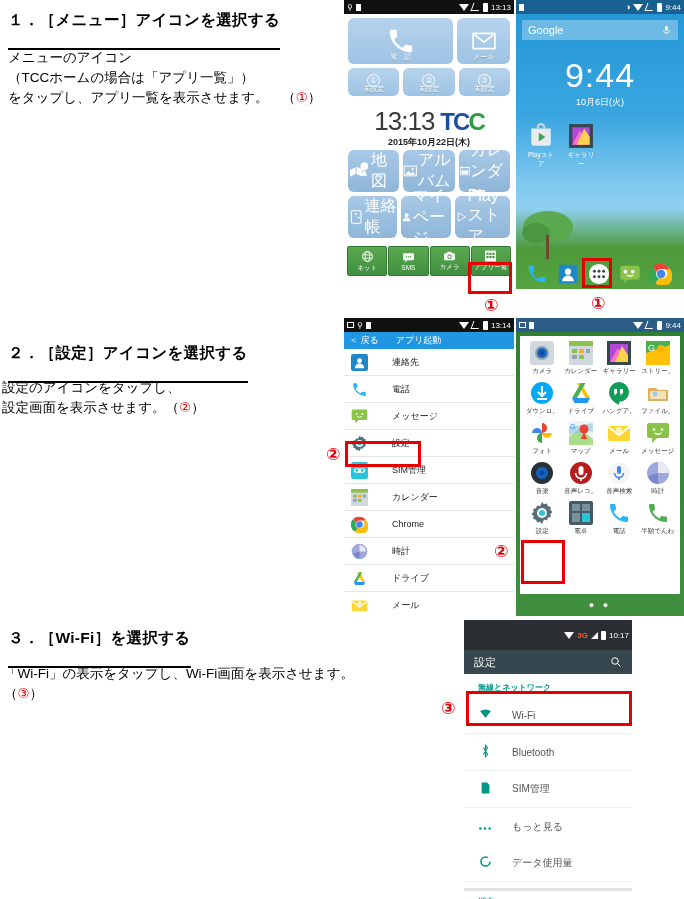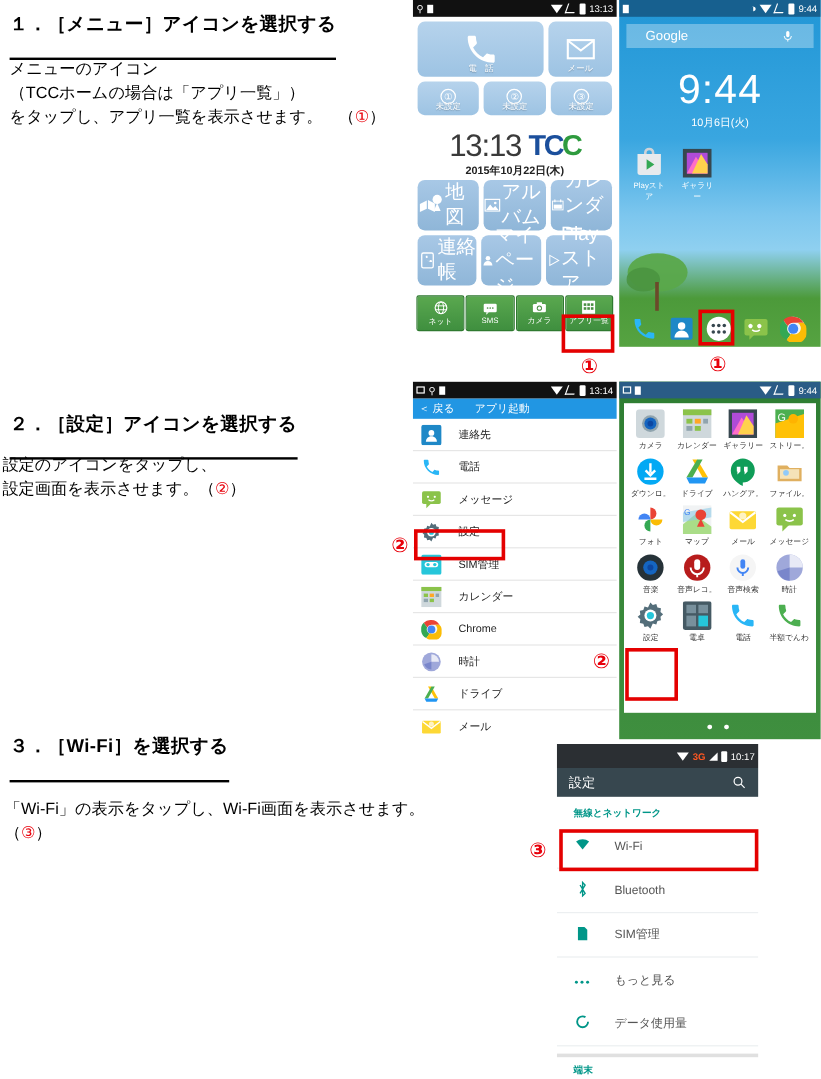--- a/index.html
+++ b/index.html
@@ -95,37 +95,37 @@
     border:1px solid #2f7a30; border-radius:2px;
     display:flex;flex-direction:column;align-items:center;justify-content:center;
     color:#fff;font-size:6.5px;gap:1px;
   }
   .dockrow { display:flex; gap:1px; padding:0 3px; }
 
   
   #gHome { background:linear-gradient(#2196d6 0%, #39a6e0 40%, #7cc6ee 62%, #8fd0f0 72%, #4c9a3a 86%, #56a341 100%); }
   .gsearch {
     margin:6px 6px 0; height:20px; background:rgba(255,255,255,.32);
-    display:flex; align-items:center; padding:0 16px; justify-content:space-between;
+    display:flex; align-items:center; padding:0 6px; justify-content:space-between;
     color:#fff; font-size:11px;
   }
   .gclock { text-align:center; color:#fff; margin-top:18px; }
   .gclock .t { font-size:34px; font-weight:300; letter-spacing:1px; line-height:1; }
   .gclock .d { font-size:9px; margin-top:4px; }
   .gapps { display:flex; gap:10px; padding:14px 0 0 10px; }
   .gapp { width:30px; text-align:center; color:#fff; font-size:6.5px; }
   .gapp .ic { width:26px;height:26px;margin:0 auto 2px; border-radius:3px; }
   .gdock { position:absolute; bottom:2px; left:0; right:0; display:flex; justify-content:space-around; align-items:center; padding:0 6px; }
   .gdock .ic { width:24px; height:24px; }
 
   
   #appList { background:#fff; }
   .al-bar { height:17px; background:#2196e3; color:#fff; display:flex; align-items:center; font-size:9px; padding:0 5px; }
   .al-bar .back { margin-right:17px; }
-  .al-row { height:27px; display:flex; align-items:center; gap:14px; padding:0 7px; border-bottom:1px solid #e6e6e6; font-size:9px; color:#222; }
+  .al-row { height:27px; display:flex; align-items:center; gap:24px; padding:0 7px; border-bottom:1px solid #e6e6e6; font-size:9px; color:#222; }
   .al-row .ic { width:17px; height:17px; flex:none; border-radius:2px; }
 
   
   #drawer { background:linear-gradient(#2e7d32 0%, #3f8f3f 100%); }
   .dw-sheet { position:absolute; left:4px; right:4px; top:18px; bottom:22px; background:#fff; }
   .dw-grid { display:flex; flex-wrap:wrap; padding:5px 3px; }
   .dw-app { width:25%; text-align:center; margin-bottom:5px; font-size:6.5px; color:#333; }
   .dw-app .ic { width:24px;height:24px;margin:0 auto 2px;border-radius:3px; }
   .dw-dots { position:absolute; bottom:6px; left:0; right:0; text-align:center; color:#fff; font-size:9px; letter-spacing:3px; }
 
@@ -779,27 +779,27 @@
 
     </div>
   </div>
 
   <div class="dw-dots">● ●</div>
 </div>
 
 <div class="hl" style="left:521px; top:540px; width:44px; height:44px;"></div>
 <div class="marker" style="left:494px; top:543px;">②</div>
 
-<div class="step-head" style="left:8px; top:612px;">３．［Wi-Fi］を選択する</div>
+<div class="step-head" style="left:8px; top:628px;">３．［Wi-Fi］を選択する</div>
 <div class="step-body" style="left:4px; top:664px;"><span>「Wi-Fi」の表示をタップし、Wi-Fi画面を表示させます。
 （</span><span class="rednum">③</span><span>）</span></div>
 
 <div class="shot" id="settings" style="left:464px; top:620px; width:168px; height:279px;">
 
-  <div class="statusbar sb-grey" style="height:20px">
+  <div class="statusbar sb-grey" style="height:30px">
     <span class="sb-right">
       <span class="wifi-tri"></span>
       <span style="color:#ff5722; font-weight:bold">3G</span>
       <span class="sig-tri"></span>
       <span class="batt"></span>
       <span>10:17</span>
     </span>
   </div>
 
   <div class="st-title">

